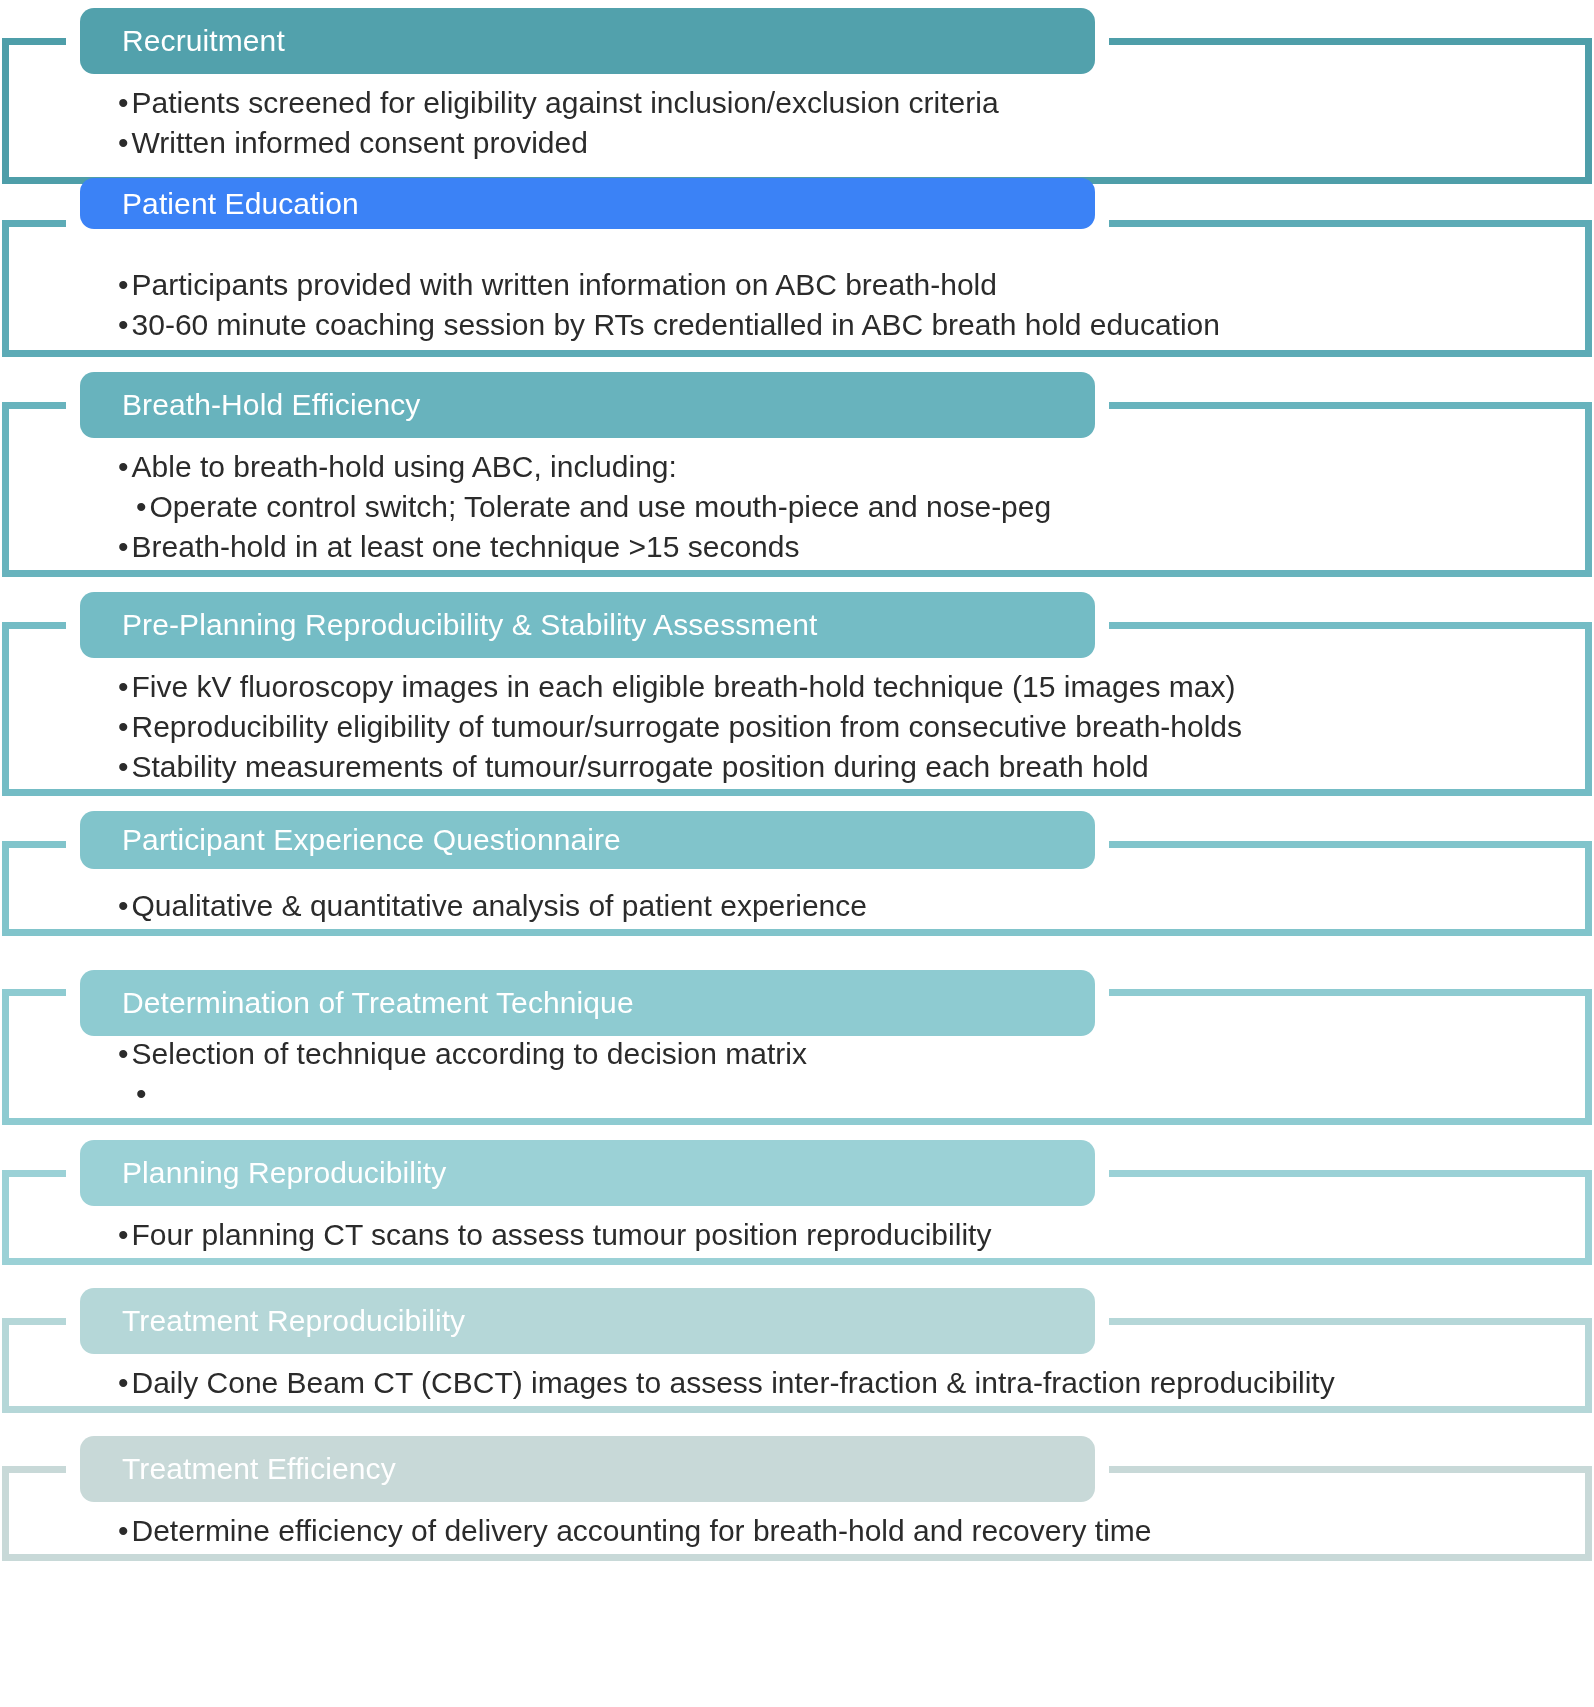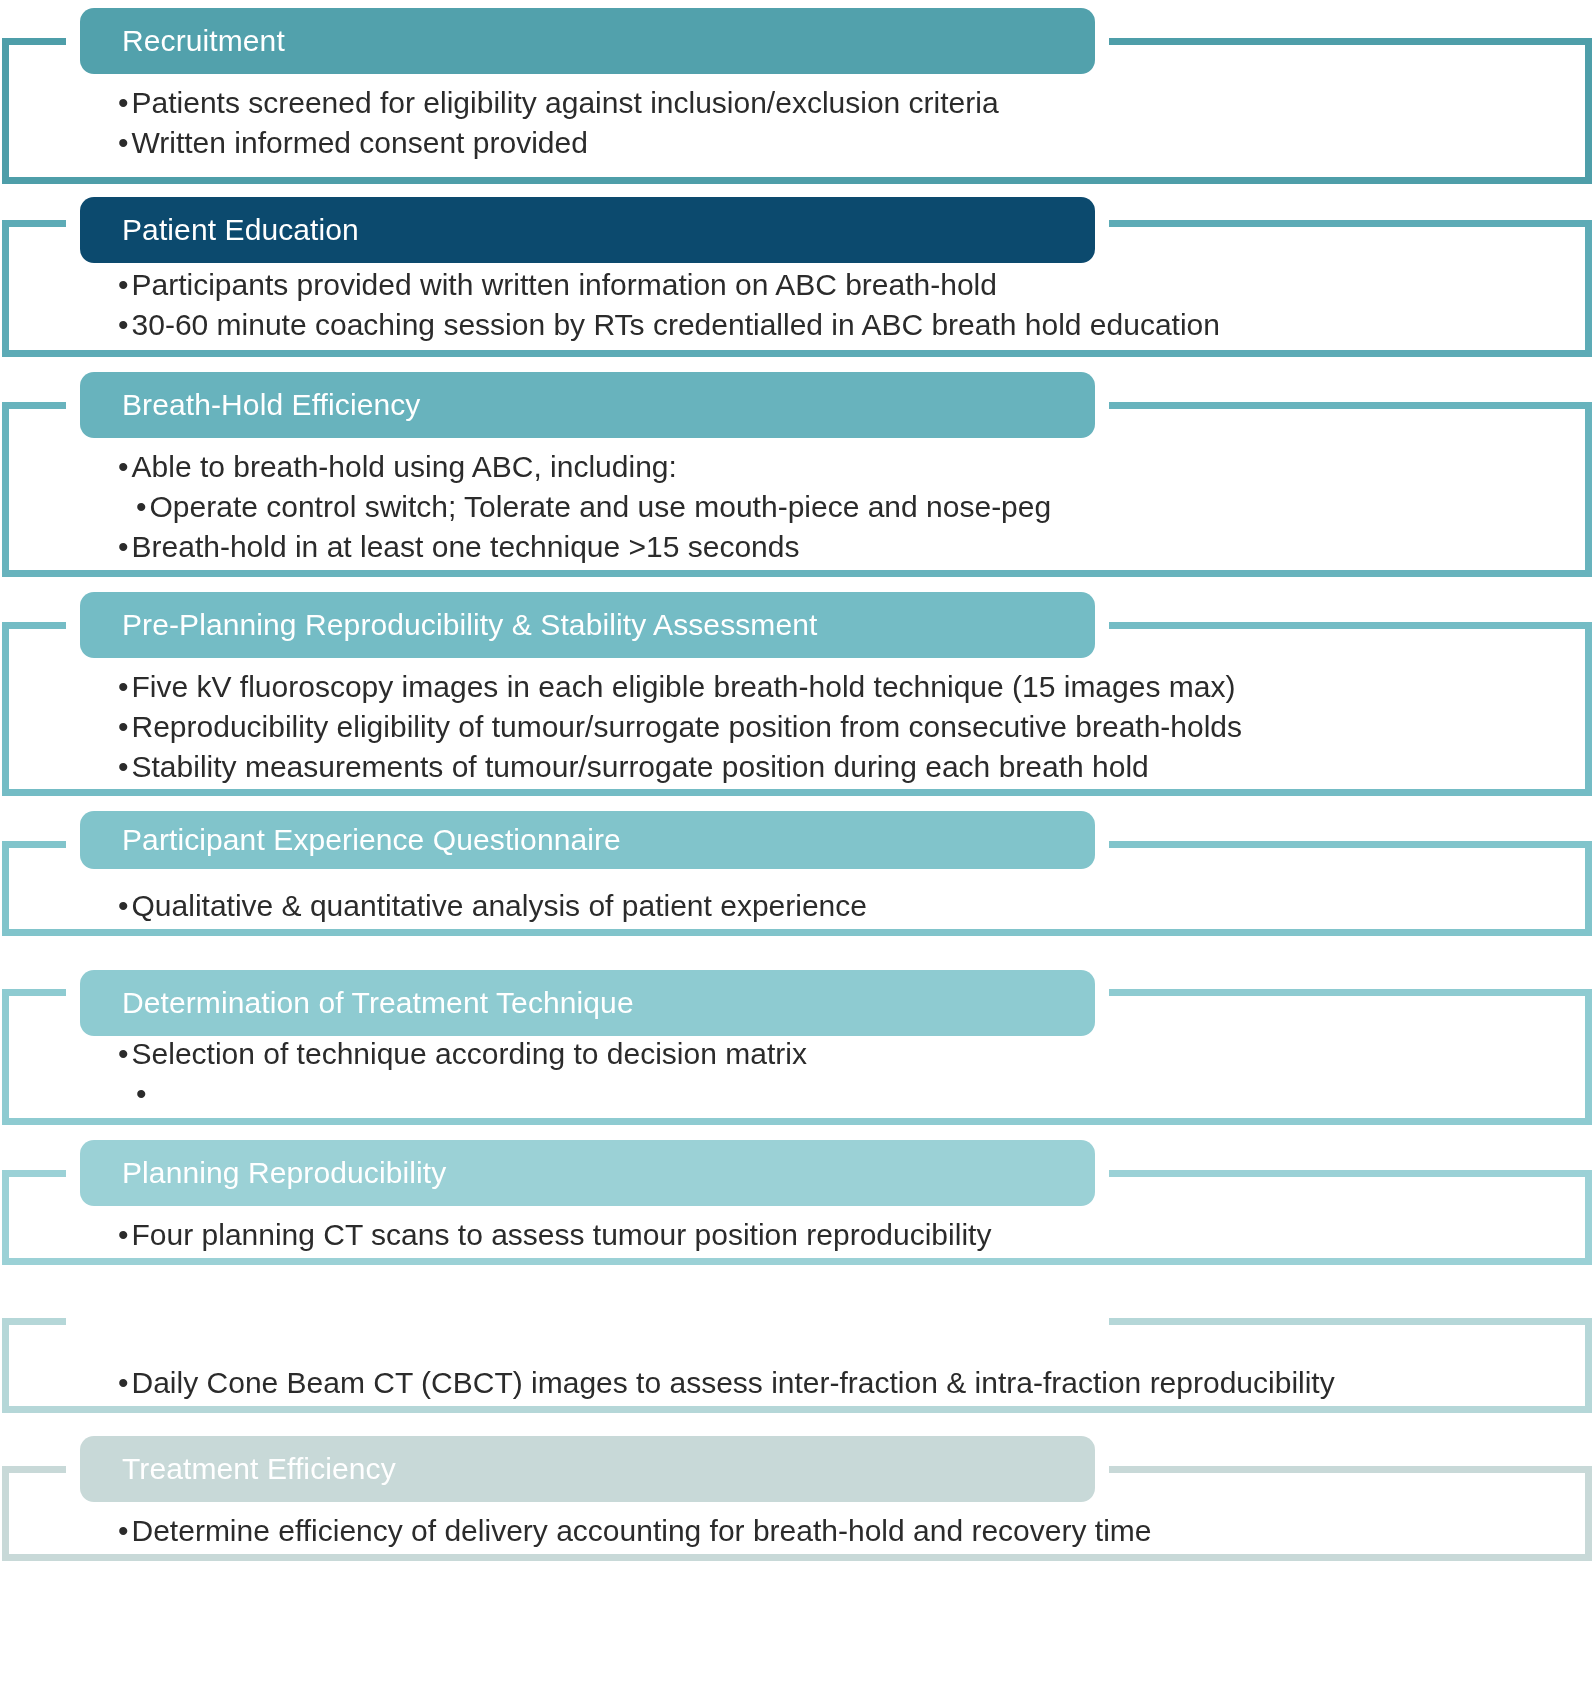--- a/index.html
+++ b/index.html
@@ -101,21 +101,21 @@
         <span class="bullet-dot">•</span>
         <span class="bullet-text">Patients screened for eligibility against inclusion/exclusion criteria</span>
       </div>
       <div class="bullet-row">
         <span class="bullet-dot">•</span>
         <span class="bullet-text">Written informed consent provided</span>
       </div>
     </div>
     <div class="stage-frame" style="top: 220px; height: 137px; border-color: rgb(93, 171, 182);"></div>
     <div class="header-mask" style="left: 66px; width: 1043px; top: 218px; height: 11px;"></div>
-    <div class="stage-header" style="top: 197px; height: 66px; background: #0c4a6e;">
+    <div class="stage-header" style="top: 178px; height: 51px; background: #3b82f6;">
       <span class="stage-header-label">Patient Education</span>
     </div>
     <div class="stage-body" style="top: 265px;">
       <div class="bullet-row">
         <span class="bullet-dot">•</span>
         <span class="bullet-text">Participants provided with written information on ABC breath-hold</span>
       </div>
       <div class="bullet-row">
         <span class="bullet-dot">•</span>
         <span class="bullet-text">30-60 minute coaching session by RTs credentialled in ABC breath hold education</span>
@@ -190,20 +190,23 @@
       <span class="stage-header-label">Planning Reproducibility</span>
     </div>
     <div class="stage-body" style="top: 1215px;">
       <div class="bullet-row">
         <span class="bullet-dot">•</span>
         <span class="bullet-text">Four planning CT scans to assess tumour position reproducibility</span>
       </div>
     </div>
     <div class="stage-frame" style="top: 1318px; height: 95px; border-color: rgb(181, 215, 216);"></div>
     <div class="header-mask" style="left: 66px; width: 1043px; top: 1316px; height: 11px;"></div>
+    <div class="stage-header" style="top: 1288px; height: 66px; background: rgb(181, 215, 216);">
+      <span class="stage-header-label">Treatment Reproducibility</span>
+    </div>
     <div class="stage-body" style="top: 1363px;">
       <div class="bullet-row">
         <span class="bullet-dot">•</span>
         <span class="bullet-text">Daily Cone Beam CT (CBCT) images to assess inter-fraction &amp; intra-fraction reproducibility</span>
       </div>
     </div>
     <div class="stage-frame" style="top: 1466px; height: 95px; border-color: rgb(200, 217, 216);"></div>
     <div class="header-mask" style="left: 66px; width: 1043px; top: 1464px; height: 11px;"></div>
     <div class="stage-header" style="top: 1436px; height: 66px; background: rgb(200, 217, 216);">
       <span class="stage-header-label">Treatment Efficiency</span>

